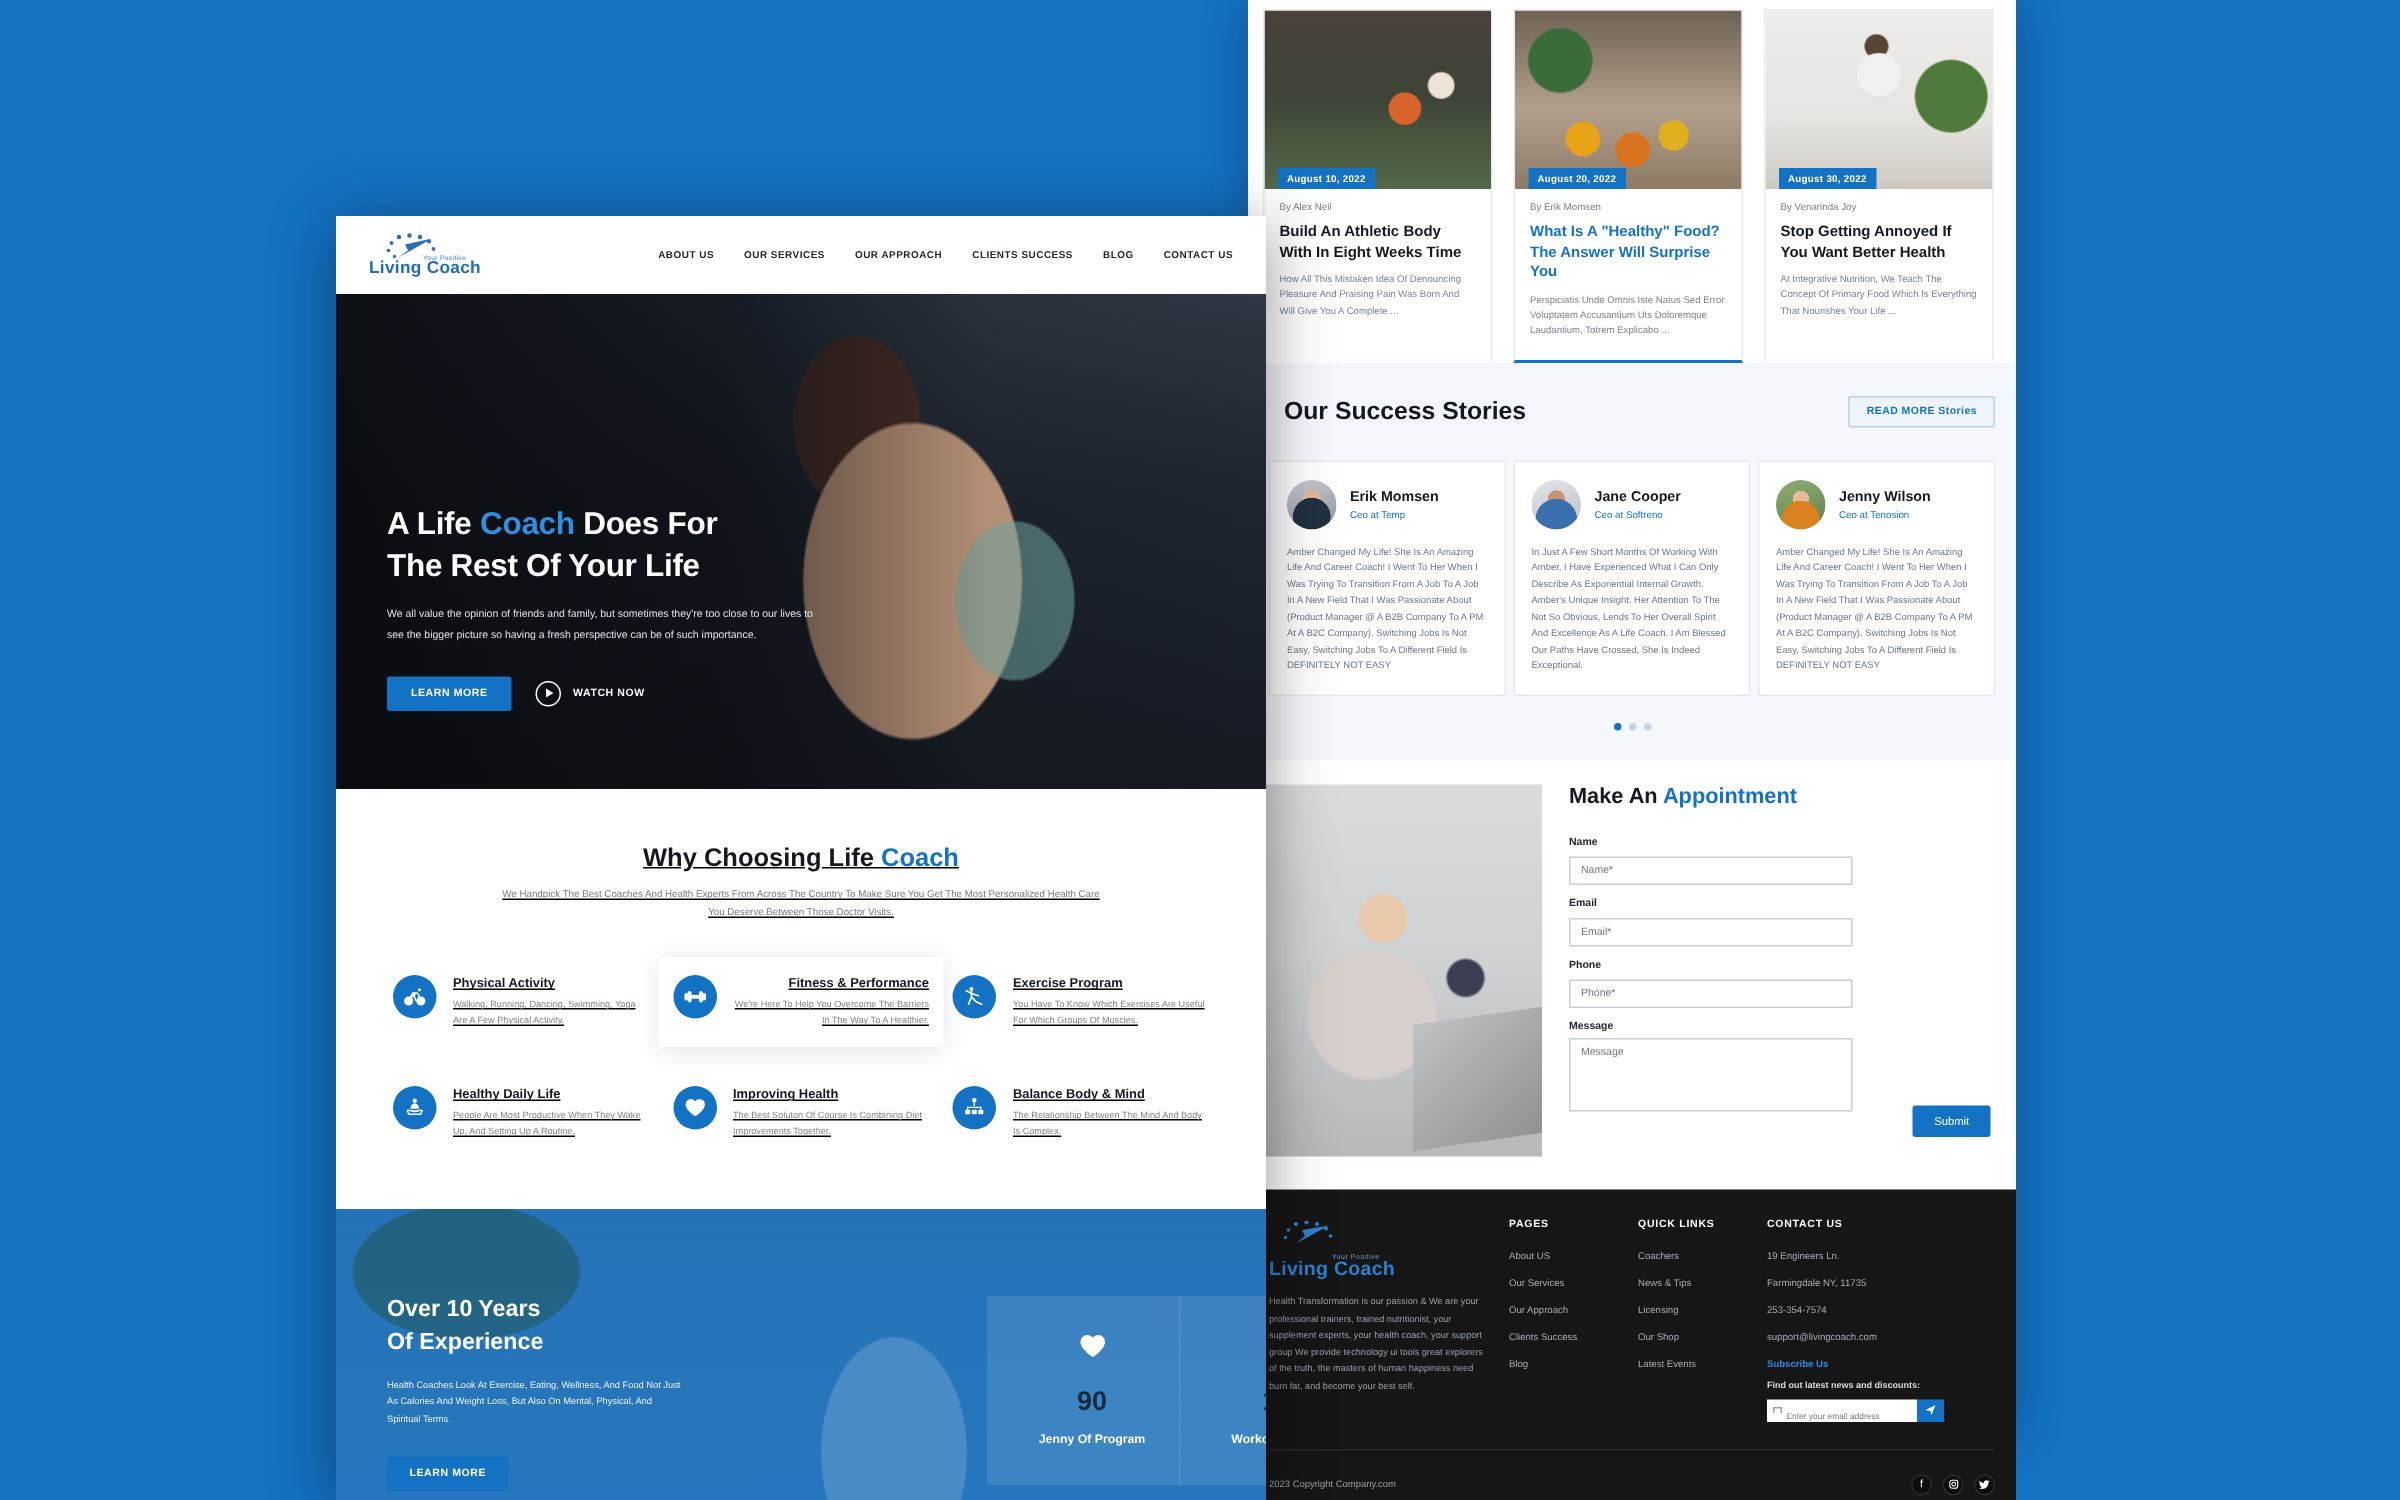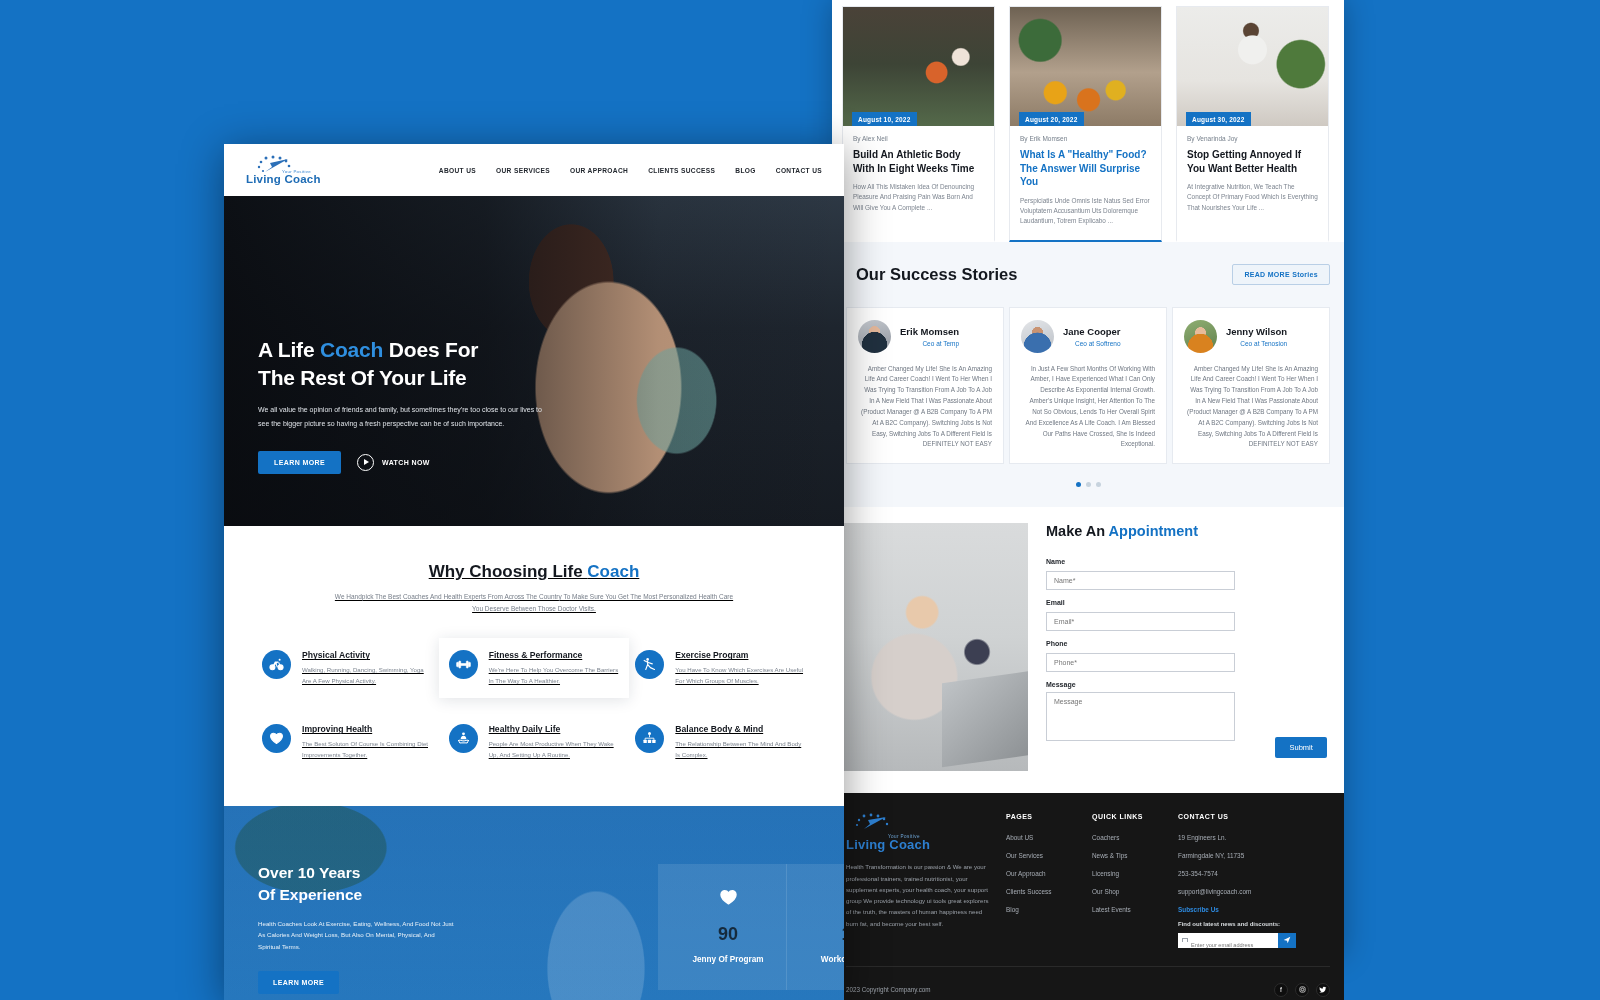--- a/index.html
+++ b/index.html
@@ -55,21 +55,21 @@
 
   
   .stories { background: #f4f7fb; padding: 22px 14px 20px 14px; }
   .stories-head { display: flex; align-items: center; justify-content: space-between; margin-bottom: 22px; }
   .stories-title { font-size: 16.5px; font-weight: 700; color: #14181f; padding-left: 10px; }
   .read-more-btn {
     border: 1px solid #b9cfe6; background: #eef4fa; color: #1472c4;
     font-size: 7px; font-weight: 700; letter-spacing: .3px;
     padding: 6px 11px; border-radius: 2px; cursor: pointer;
   }
-  .story-row { display: flex; gap: 5px; text-align: right; }
+  .story-row { display: flex; gap: 5px; }
   .story-card {
     width: 163px; background: #fff; border: 1px solid #e6eaf0;
     padding: 12px 11px 13px 11px; min-height: 120px;
   }
   .story-top { display: flex; align-items: center; gap: 9px; margin-bottom: 11px; }
   .story-av { width: 33px; height: 33px; border-radius: 50%; flex: 0 0 33px; overflow:hidden; position:relative; }
   .av1 { background: radial-gradient(circle at 50% 74%, #20303f 0 42%, transparent 43%),
                      radial-gradient(circle at 50% 36%, #e3b79a 0 21%, transparent 22%),
                      linear-gradient(160deg,#c9cdd3,#8e949d); }
   .av2 { background: radial-gradient(circle at 50% 80%, #3a6fae 0 44%, transparent 45%),
@@ -178,21 +178,21 @@
   .play-tri { width:0;height:0; border-left:5px solid #fff; border-top:3.2px solid transparent; border-bottom:3.2px solid transparent; margin-left:1.5px; }
   .watch-label { font-size:7px; font-weight:700; color:#fff; letter-spacing:.4px; }
 
   
   .why { background: #fff; padding: 36px 30px 40px 30px; text-decoration: underline; }
   .why-title { text-align:center; font-size: 17px; font-weight: 700; color:#14181f; }
   .why-title .hl { color:#1472c4; }
   .why-sub { text-align:center; font-size: 6.5px; color:#747c87; line-height:1.8; margin: 9px auto 0; width: 400px; }
   .feat-grid { display:grid; grid-template-columns: repeat(3, 1fr); row-gap: 26px; margin-top: 30px; }
   .feat { display:flex; gap: 11px; padding: 6px 8px; align-items: flex-start; }
-  .feat.card { background:#fff; box-shadow: 0 2px 14px rgba(20,35,60,.13); padding: 12px 10px; margin: -6px -2px; }
+  .feat.card { background:#fff; box-shadow: 0 2px 14px rgba(20,35,60,.13); padding: 12px 10px; margin: -6px -2px; text-align: right; }
   .feat-icon { width: 29px; height: 29px; border-radius: 50%; background:#1472c4; flex:0 0 29px;
     display:flex; align-items:center; justify-content:center; }
   .feat-icon svg { width: 15px; height: 15px; fill:#fff; stroke:#fff; }
   .feat-h { font-size: 8.6px; font-weight: 700; color:#14181f; margin-bottom: 5px; }
   .feat-p { font-size: 6.1px; color:#7b838e; line-height: 1.72; }
 
   
   .stats { height: 232px; position: relative; overflow:hidden;
     background: linear-gradient(180deg,#2f7fc4 0%, #2879bf 100%); }
   .stats:before { content:""; position:absolute; inset:0;
@@ -492,42 +492,42 @@
             </svg>
         </div>
         <div>
             <div class="feat-h">Exercise Program</div>
         <div class="feat-p">You Have To Know Which Exercises Are Useful For Which Groups Of Muscles.</div>
           </div>
       </div>
 
       <div class="feat">
         <div class="feat-icon">
-          <svg viewBox="0 0 24 24" fill="none" stroke="#fff" stroke-width="1.7" stroke-linejoin="round">
-              <path d="M12 20 C12 20 2.5 14 2.5 8.5 C2.5 5.5 4.8 3.5 7.3 3.5 C9.2 3.5 10.9 4.7 12 6.2 C13.1 4.7 14.8 3.5 16.7 3.5 C19.2 3.5 21.5 5.5 21.5 8.5 C21.5 14 12 20 12 20 Z"></path>
-              <path d="M5 11.5 L9 11.5 L10.6 8.5 L13 14.5 L14.6 11.5 L19 11.5"></path>
-            </svg>
-        </div>
-        <div>
-            <div class="feat-h">Improving Health</div>
-        <div class="feat-p">The Best Soluton Of Course Is Combining Diet Improvements Together.</div>
-          </div>
-      </div>
-
-      <div class="feat">
-        <div class="feat-icon">
           <svg viewBox="0 0 24 24" fill="none" stroke="#fff" stroke-width="1.6" stroke-linecap="round">
               <circle cx="12" cy="4.5" r="2.3" fill="#fff" stroke="none"></circle>
               <path d="M12 7.5 C9 7.5 7.5 10 7.5 13 L16.5 13 C16.5 10 15 7.5 12 7.5 Z" fill="#fff" stroke="none"></path>
               <path d="M4 15 C6.5 13.5 9 16 12 16 C15 16 17.5 13.5 20 15 M4 15 L6 19 M20 15 L18 19 M7 19 L17 19"></path>
             </svg>
         </div>
         <div>
             <div class="feat-h">Healthy Daily Life</div>
         <div class="feat-p">People Are Most Productive When They Wake Up, And Setting Up A Routine.</div>
+          </div>
+      </div>
+
+      <div class="feat">
+        <div class="feat-icon">
+          <svg viewBox="0 0 24 24" fill="none" stroke="#fff" stroke-width="1.7" stroke-linejoin="round">
+              <path d="M12 20 C12 20 2.5 14 2.5 8.5 C2.5 5.5 4.8 3.5 7.3 3.5 C9.2 3.5 10.9 4.7 12 6.2 C13.1 4.7 14.8 3.5 16.7 3.5 C19.2 3.5 21.5 5.5 21.5 8.5 C21.5 14 12 20 12 20 Z"></path>
+              <path d="M5 11.5 L9 11.5 L10.6 8.5 L13 14.5 L14.6 11.5 L19 11.5"></path>
+            </svg>
+        </div>
+        <div>
+            <div class="feat-h">Improving Health</div>
+        <div class="feat-p">The Best Soluton Of Course Is Combining Diet Improvements Together.</div>
           </div>
       </div>
 
       <div class="feat">
         <div class="feat-icon">
           <svg viewBox="0 0 24 24" fill="#fff" stroke="#fff" stroke-width="1.4">
               <circle cx="12" cy="4" r="2.4" stroke="none"></circle>
               <path d="M12 6.5 L12 10 M5 14 L5 11.5 L19 11.5 L19 14" fill="none"></path>
               <rect x="2.3" y="14" width="5.4" height="5" rx=".8" stroke="none"></rect>
               <rect x="9.3" y="14" width="5.4" height="5" rx=".8" stroke="none"></rect>

